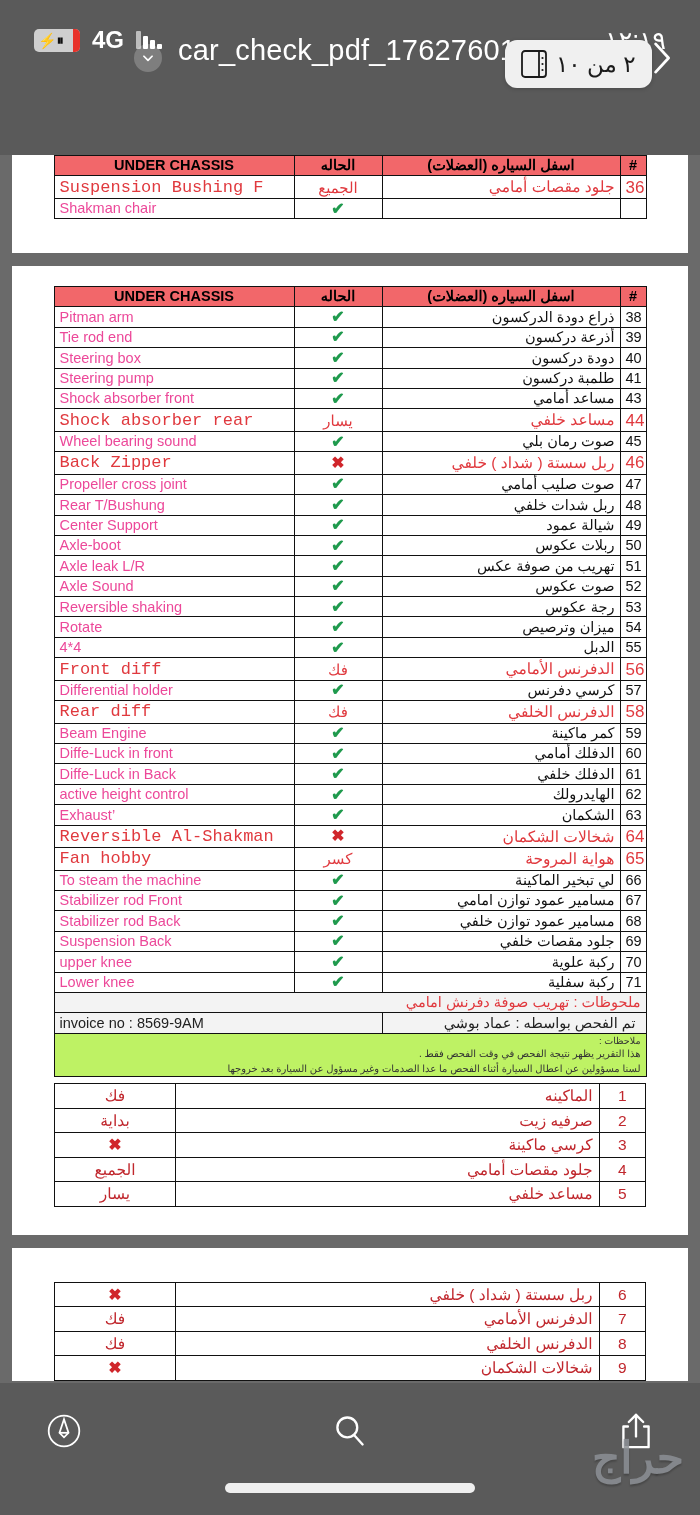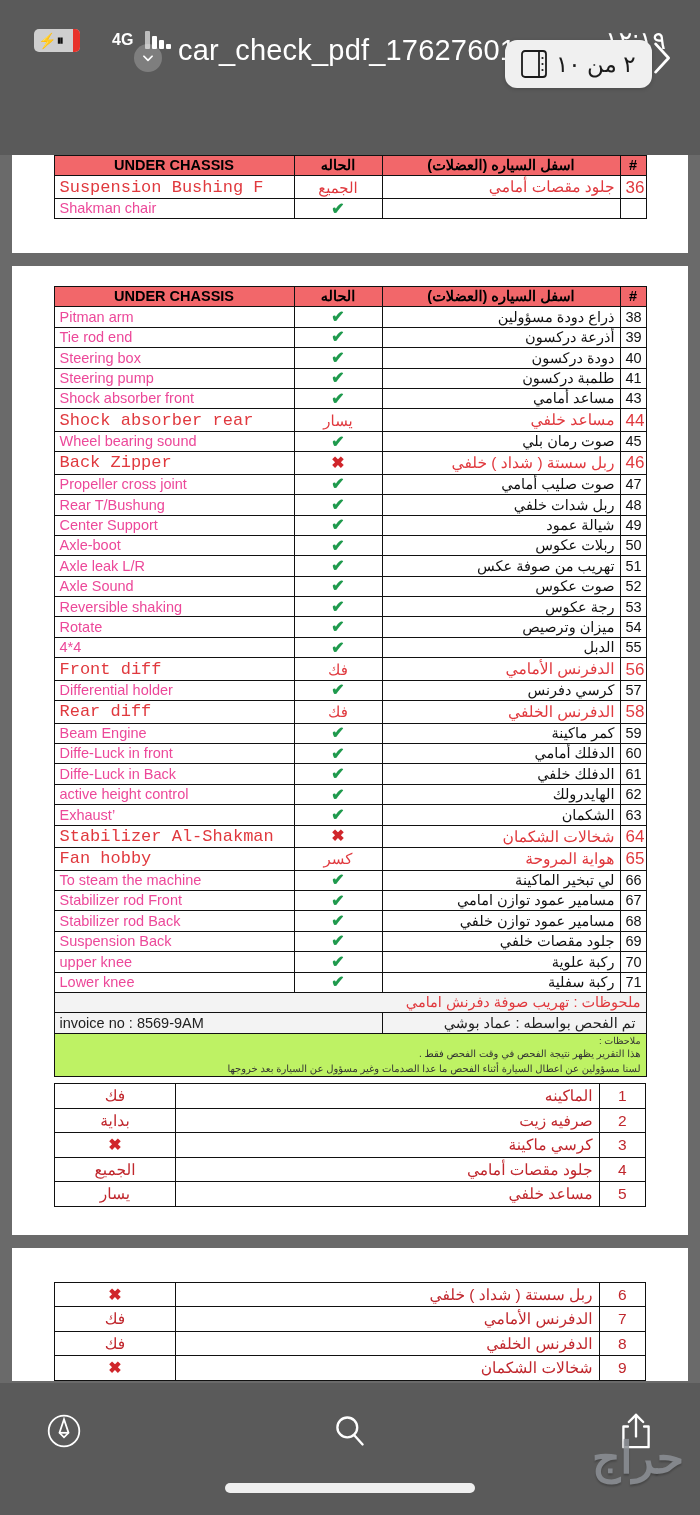--- a/index.html
+++ b/index.html
@@ -24,21 +24,21 @@
   }
   .battery::after {
     content: ""; position: absolute; left: -3px; top: 7px;
     width: 3px; height: 9px; background: #cfcfcf; border-radius: 2px 0 0 2px;
   }
   .battery .bolt {
     font-size: 15px; color: #111; line-height: 1; margin-left: 4px; font-weight: bold;
   }
   .battery .bars { font-size: 14px; color: #111; font-weight: 700; letter-spacing: -1px; }
   .battery .redcap { position: absolute; right: 0; top: 0; width: 7px; height: 23px; background: #e8322a; }
-  .net-label { font-size: 16px; font-weight: 600; letter-spacing: 0; margin-left: 20px; }
+  .net-label { font-size: 24px; font-weight: 600; letter-spacing: 0; }
   .signal { display: flex; align-items: flex-end; gap: 2px; height: 18px; }
   .signal i { display: block; width: 5px; background: #fff; border-radius: 1px; }
   .signal i:nth-child(1) { height: 18px; background: #bdbdbd; }
   .signal i:nth-child(2) { height: 13px; }
   .signal i:nth-child(3) { height: 9px; }
   .signal i:nth-child(4) { height: 5px; }
   .clock { font-size: 25px; letter-spacing: 1px; }
 
   
   .titlebar {
@@ -266,21 +266,21 @@
             <th class="c-en">UNDER CHASSIS</th>
             <th class="c-st">الحاله</th>
             <th class="c-ar">اسفل السياره (العضلات)</th>
             <th class="c-no">#</th>
           </tr>
         </thead>
         <tbody id="main-rows">
             <tr class="">
               <td class="c-en">Pitman arm</td>
               <td class="c-st"><span class="ok">✔</span></td>
-              <td class="c-ar">ذراع دودة مسؤولين</td>
+              <td class="c-ar">ذراع دودة الدركسون</td>
               <td class="c-no">38</td>
             </tr>
             <tr class="">
               <td class="c-en">Tie rod end</td>
               <td class="c-st"><span class="ok">✔</span></td>
               <td class="c-ar">أذرعة دركسون</td>
               <td class="c-no">39</td>
             </tr>
             <tr class="">
               <td class="c-en">Steering box</td>
@@ -414,21 +414,21 @@
               <td class="c-ar">الهايدرولك</td>
               <td class="c-no">62</td>
             </tr>
             <tr class="">
               <td class="c-en">Exhaust’</td>
               <td class="c-st"><span class="ok">✔</span></td>
               <td class="c-ar">الشكمان</td>
               <td class="c-no">63</td>
             </tr>
             <tr class="bad">
-              <td class="c-en">Stabilizer Al-Shakman</td>
+              <td class="c-en">Reversible Al-Shakman</td>
               <td class="c-st"><span class="no">✖</span></td>
               <td class="c-ar">شخالات الشكمان</td>
               <td class="c-no">64</td>
             </tr>
             <tr class="bad">
               <td class="c-en">Fan hobby</td>
               <td class="c-st">كسر</td>
               <td class="c-ar">هواية المروحة</td>
               <td class="c-no">65</td>
             </tr>

